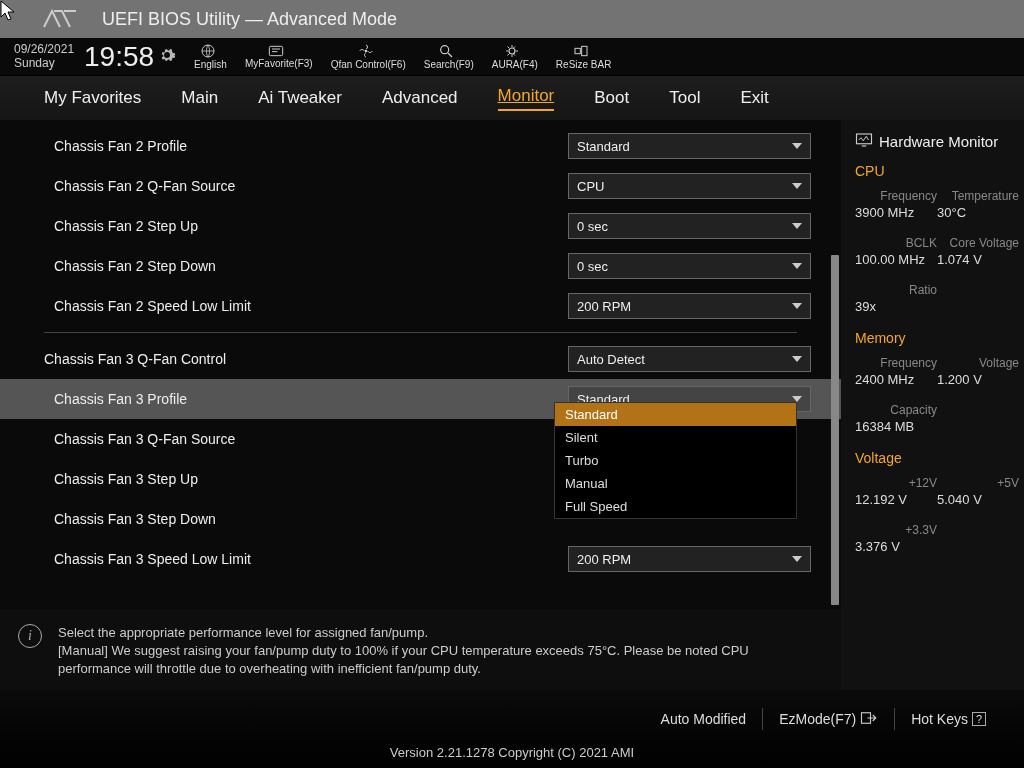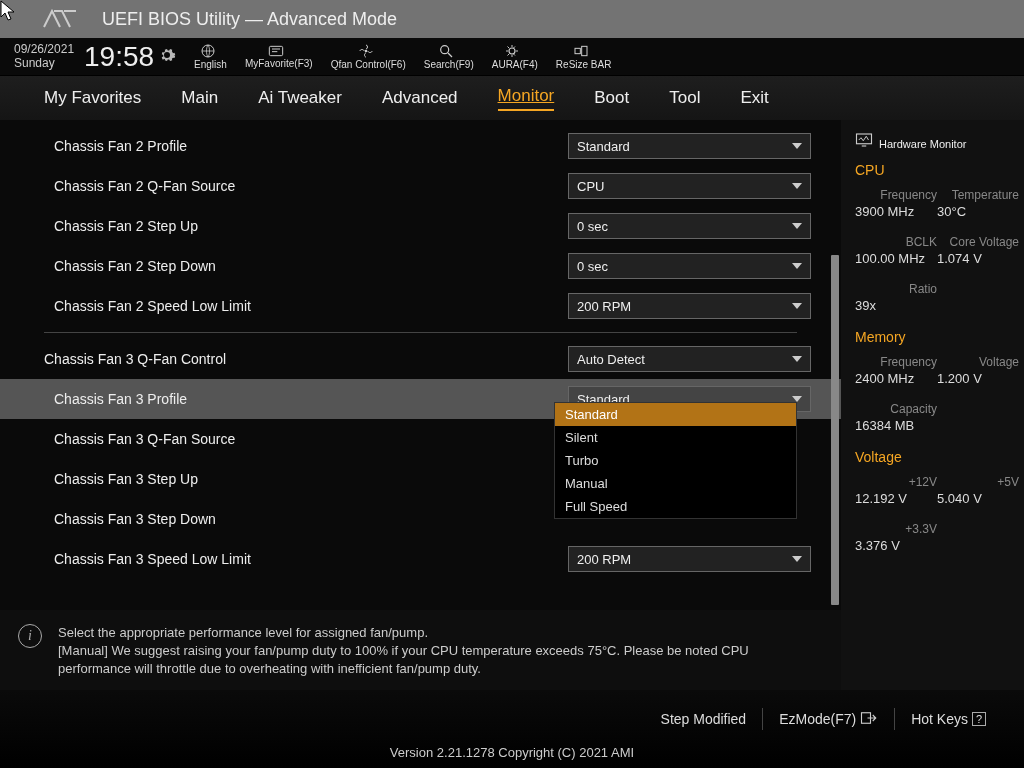--- a/index.html
+++ b/index.html
@@ -44,21 +44,21 @@
   .dropdown-menu { position:absolute; left:554px; top:282px; width:243px; background:#000; border:1px solid #333; z-index:50; }
   .dropdown-menu .opt { padding:4px 10px; font-size:13px; color:#ddd; cursor:pointer; }
   .dropdown-menu .opt.sel { background:#b27316; color:#fff; }
 
   .help { position:absolute; left:0; bottom:0; right:0; height:80px; display:flex; align-items:flex-start; padding:14px 18px; background:#0e0e0e; }
   .help .hico { width:24px; height:24px; border:1.5px solid #aaa; border-radius:50%; display:flex; align-items:center; justify-content:center; margin-right:16px; flex-shrink:0; }
   .help .htxt { font-size:13px; line-height:1.4; color:#ccc; max-width:760px; }
 
   
   .hw { width:183px; background:#111; padding:12px 0 0 14px; position:relative; }
-  .hw .hdr { display:flex; align-items:flex-end; color:#eee; font-size:11px; margin-bottom:12px; }
+  .hw .hdr { display:flex; align-items:center; color:#eee; font-size:15px; margin-bottom:12px; }
   .hw .hdr .ico { margin-right:6px; }
   .hw .sect { color:#f5a623; font-size:14px; margin:10px 0 10px 0; }
   .hw .pair { display:flex; margin-bottom:16px; }
   .hw .col { width:82px; }
   .hw .k { font-size:12px; color:#888;text-align:right; }
   .hw .v { font-size:13px; color:#ddd; margin-top:2px; }
 
   
   .footer { position:absolute; left:0; right:0; bottom:0; height:78px; background:linear-gradient(#0a0a0a,#000); }
   .footer .links { position:absolute; right:22px; top:18px; display:flex; align-items:center; color:#ddd; font-size:14px; }
@@ -332,21 +332,21 @@
           <div class="k">+3.3V</div>
           <div class="v">3.376 V</div>
         </div>
       </div>
   </div>
 </div>
 
 <div class="footer">
   <div class="links">
     <span class="fs">
-        <span>Step Modified</span>
+        <span>Auto Modified</span>
       </span>
     <span class="fs">
         <span>EzMode(F7)</span>
         <span class="ezico"><svg width="18" height="14" viewBox="0 0 24 18">
             <rect x="2" y="2" width="12" height="14" stroke="#ccc" stroke-width="1.5" fill="none"></rect>
             <path d="M10 9h10M17 5l4 4-4 4" stroke="#ccc" stroke-width="1.5" fill="none"></path>
           </svg></span>
       </span>
     <span class="fs">
         <span>Hot Keys</span>

